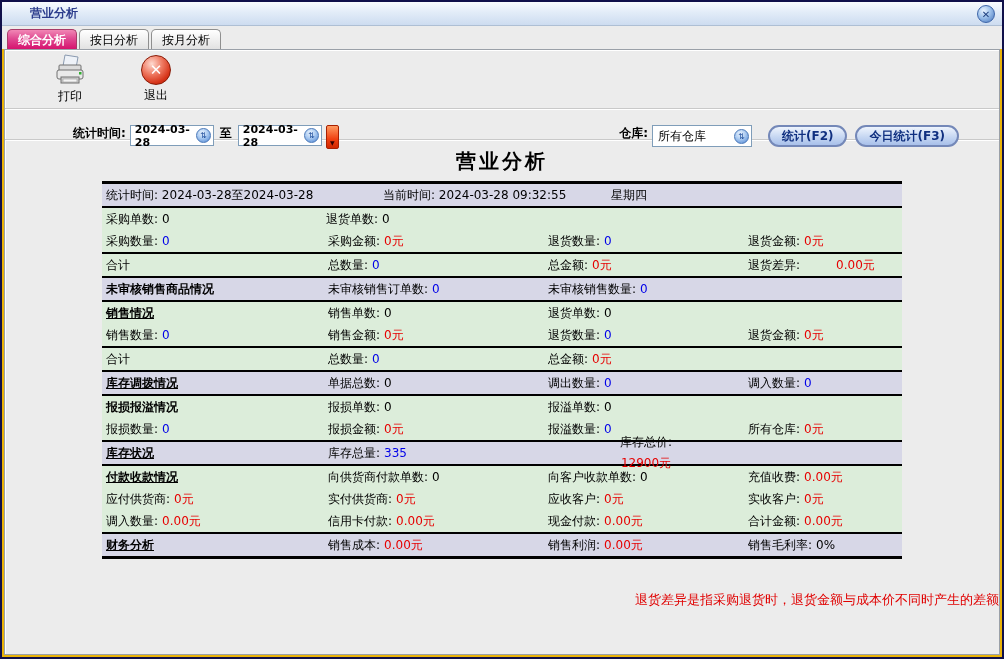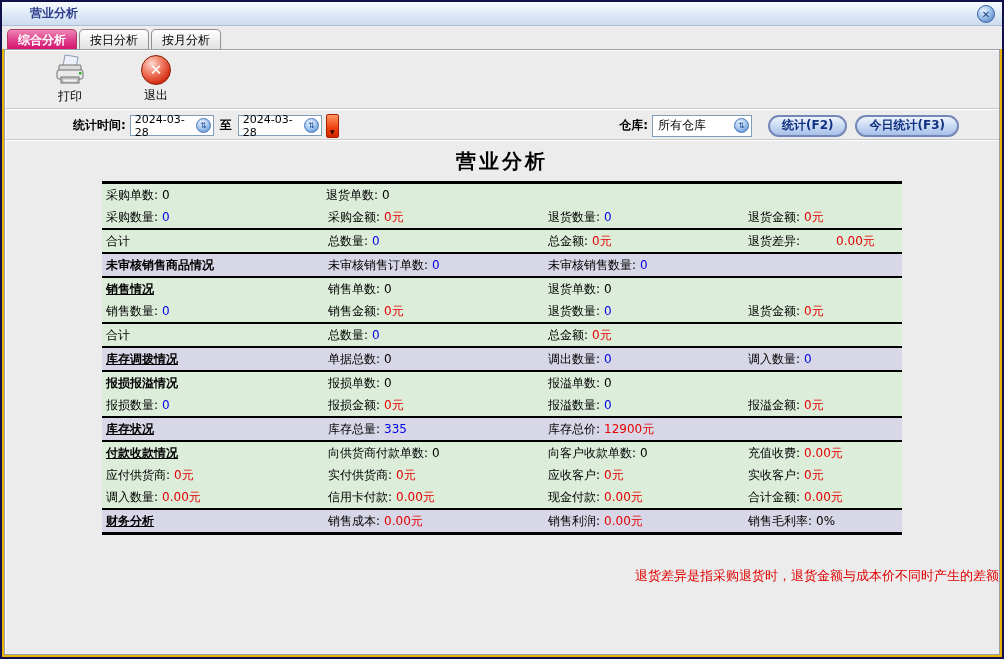--- a/index.html
+++ b/index.html
@@ -29,26 +29,26 @@
   
   .toolbar{ height:59px; display:flex; align-items:center; padding-left:36px; gap:28px;
             border-bottom:1px solid #c9c9c9; box-shadow:0 1px 0 #ffffff; }
   .tool{ width:58px; display:flex; flex-direction:column; align-items:center; gap:2px; cursor:pointer; }
   .tool .tlabel{ font-size:12px; color:#000; }
   .exit-icon{ width:30px; height:30px; border-radius:50%;
               background:radial-gradient(circle at 35% 28%, #ffd9cf 0%, #ef7b63 38%, #d63318 72%, #a81f08 100%);
               border:1px solid #8a1a06; color:#fff; font-size:15px; font-weight:bold;
               display:flex; align-items:center; justify-content:center; }
   
-  .filterbar{ height:31px; display:flex; align-items:center; padding:3px 40px 0 68px;
+  .filterbar{ height:31px; display:flex; padding:16px 40px 0 68px;
               border-bottom:1px solid #c9c9c9; box-shadow:0 1px 0 #ffffff; font-size:12px; }
   .flabel{ font-weight:bold; color:#000; margin-right:4px; }
   .datebox{ width:84px; height:21px; background:#fff; border:1px solid #7f9db9;
             display:flex; align-items:center; padding:0 2px 0 4px; font-size:11px; gap:2px; }
-  .datebox .dval{ flex:1; }
+  .datebox .dval{ flex:1;font-weight:bold; }
   .spin{ width:15px; height:15px; border-radius:50%; flex:none;
          background:radial-gradient(circle at 40% 30%, #eef6ff 0%, #a9c9f0 45%, #5b8fd8 90%);
          border:1px solid #4a78b8; color:#1a4a9a; font-size:8px; line-height:13px;
          text-align:center; cursor:pointer; }
   .zhi{ margin:0 6px; font-weight:bold; }
   .red-drop{ width:13px; height:24px; margin-left:4px; border:1px solid #a82000; border-radius:2px;
              background:linear-gradient(180deg,#ff9a60 0%,#f04010 60%,#d02800 100%);
              color:#300; font-size:6px; display:flex; align-items:flex-end; justify-content:center;
              padding-bottom:2px; cursor:pointer; }
   .spacer{ flex:1; }
@@ -151,20 +151,33 @@
         <span>统计(F2)</span>
       </div>
       <div class="pillbtn">
         <span>今日统计(F3)</span>
       </div>
     </div>
 
     <div class="content">
       <div class="report-title">营业分析</div>
       <div class="rtable">
+          <div class="tsec lav">
+            <div class="tline">
+              <div class="tcell" style="width: 277px;">
+                <span class="clabel">统计时间: 2024-03-28至2024-03-28</span>
+              </div>
+              <div class="tcell" style="width: 228px;">
+                <span class="clabel">当前时间: 2024-03-28 09:32:55</span>
+              </div>
+              <div class="tcell" style="width: 295px;">
+                <span class="clabel">星期四</span>
+              </div>
+            </div>
+          </div>
           <div class="tsec grn">
             <div class="tline">
               <div class="tcell" style="width: 220px;">
                 <span class="clabel">采购单数:</span>
                 <span class="cvalue c-k">0</span>
               </div>
               <div class="tcell" style="width: 200px;">
                 <span class="clabel">退货单数:</span>
                 <span class="cvalue c-k">0</span>
               </div>
@@ -315,35 +328,35 @@
               </div>
               <div class="tcell" style="width: 220px; text-align: right;">
                 <span class="clabel">报损金额:</span>
                 <span class="cvalue c-r">0元</span>
               </div>
               <div class="tcell" style="width: 200px;">
                 <span class="clabel">报溢数量:</span>
                 <span class="cvalue c-b">0</span>
               </div>
               <div class="tcell" style="width: 158px;">
-                <span class="clabel">报溢金额:</span>
+                <span class="clabel">所有仓库:</span>
                 <span class="cvalue c-r">0元</span>
               </div>
             </div>
           </div>
           <div class="tsec lav">
             <div class="tline">
               <div class="tcell" style="width: 222px;">
                 <span class="clabel hd ul">库存状况</span>
               </div>
               <div class="tcell" style="width: 220px;">
                 <span class="clabel">库存总量:</span>
                 <span class="cvalue c-b">335</span>
               </div>
-              <div class="tcell" style="width: 200px;">
+              <div class="tcell" style="width: 200px; flex-direction: column;">
                 <span class="clabel">库存总价:</span>
                 <span class="cvalue c-r">12900元</span>
               </div>
               <div class="tcell" style="width: 158px;"></div>
             </div>
           </div>
           <div class="tsec grn">
             <div class="tline">
               <div class="tcell" style="width: 222px;">
                 <span class="clabel hd ul">付款收款情况</span>

